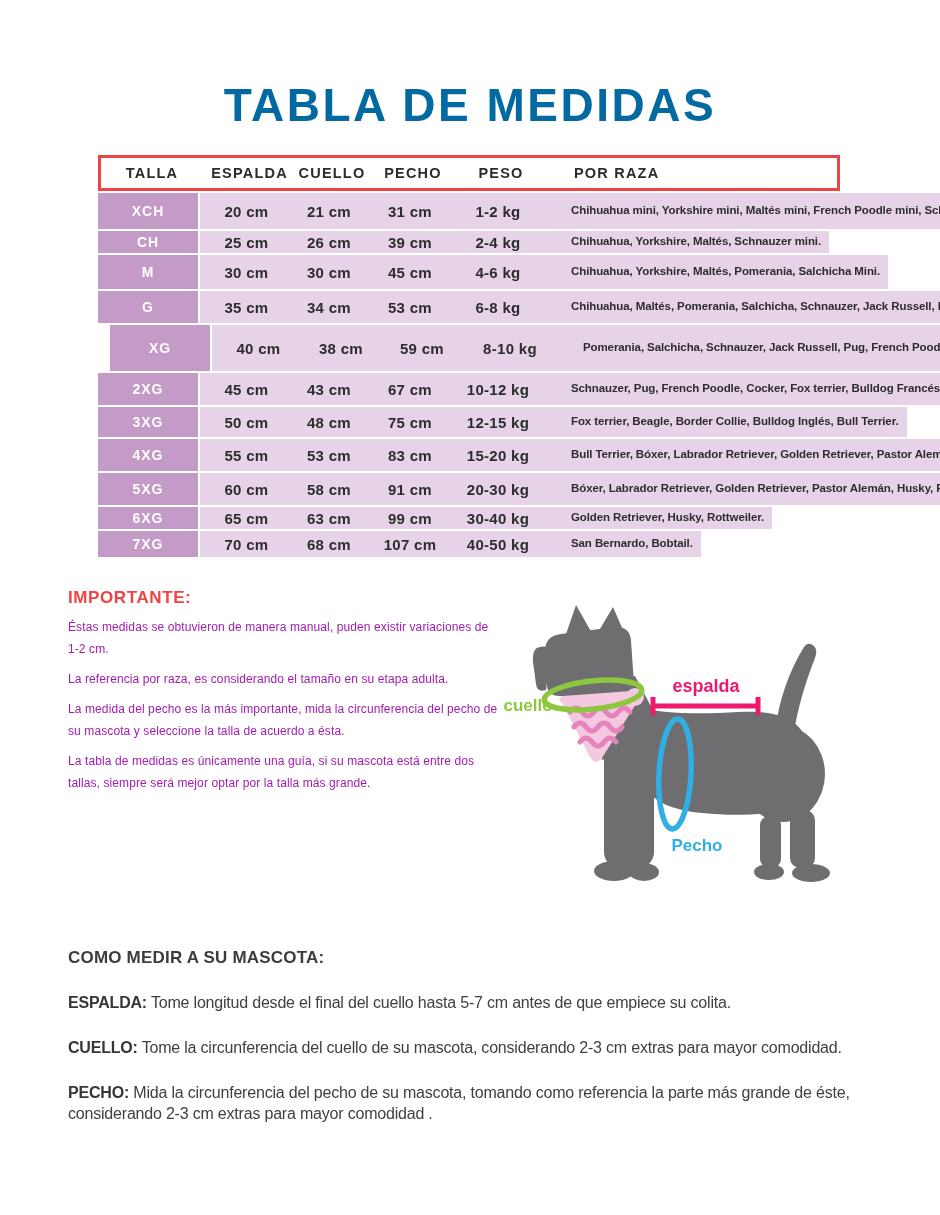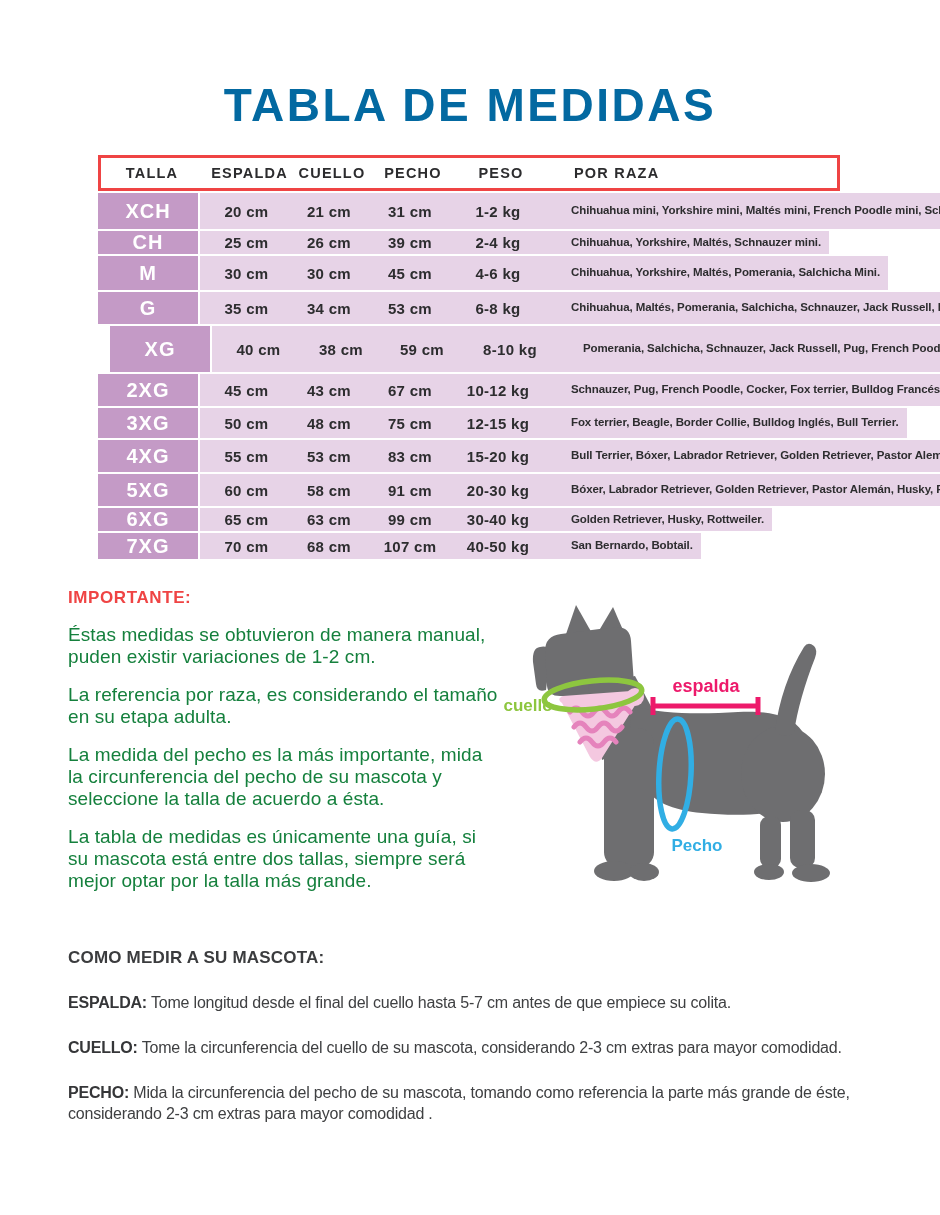--- a/index.html
+++ b/index.html
@@ -26,21 +26,21 @@
     letter-spacing:1.2px; color:#2c2c2e;
   }
   .hc.c0{width:102px;} .hc.c1{width:93px;} .hc.c2{width:72px;}
   .hc.c3{width:90px;} .hc.c4{width:86px;}
   .hc.c5{flex:1 1 auto; text-align:left; padding-left:30px;}
 
   .t-row { display:flex; align-items:stretch; margin-top:2px; }
   .t-row .cell { display:flex; align-items:center; justify-content:center; flex:0 0 auto; }
   .t-talla {
     width:100px; margin-right:2px; background:#c49ac6; color:#ffffff;
-    font-weight:bold; font-size:20px; letter-spacing:1px;
+    font-weight:bold; font-size:14px; letter-spacing:1px;
   }
   .t-num {
     background:#e7d3e7; font-weight:bold; font-size:15px;
     color:#2d2d2f; letter-spacing:0.3px;
   }
   .n1{width:93px;} .n2{width:72px;} .n3{width:90px;} .n4{width:86px;}
   .t-raza {
     flex:1 1 auto; background:#e7d3e7; justify-content:flex-start;
     font-size:11.5px; font-weight:bold; line-height:1.2; color:#2d2d2f;
     padding:3px 8px 3px 30px; letter-spacing:-0.1px;
@@ -49,22 +49,22 @@
   .r3{min-height:32px;} .r4{min-height:46px;padding-left:12px;} .r5{min-height:32px;}
   .r6{min-height:30px;} .r7{min-height:32px;} .r8{min-height:32px;}
   .r9{min-height:22px;} .r10{min-height:26px;}
 
   
   .importante { position:absolute; left:68px; top:588px; width:432px; }
   .importante h2 {
     margin:0; font-size:17px; font-weight:bold; letter-spacing:0.6px; color:#ef4444;
   }
   .importante p {
-    margin:16px 0 0 0; font-size:19px; line-height:22px;
-    color:#15803d; letter-spacing:0.1px;
+    margin:8px 0 0 0; font-size:12px; line-height:22px;
+    color:#a21caf; letter-spacing:0.1px;
   }
 
   
   .como { position:absolute; left:68px; top:948px; width:800px; }
   .como h2 { margin:0; font-size:17px; font-weight:bold; letter-spacing:0.2px; color:#3b3c3e; }
   .como p { margin:24px 0 0 0; font-size:16px; line-height:21px; color:#3f4042; letter-spacing:-0.2px; }
   .como p strong { font-weight:bold; color:#353638; }
 
   
   .dog-figure { position:absolute; left:490px; top:588px; width:420px; height:340px; }

